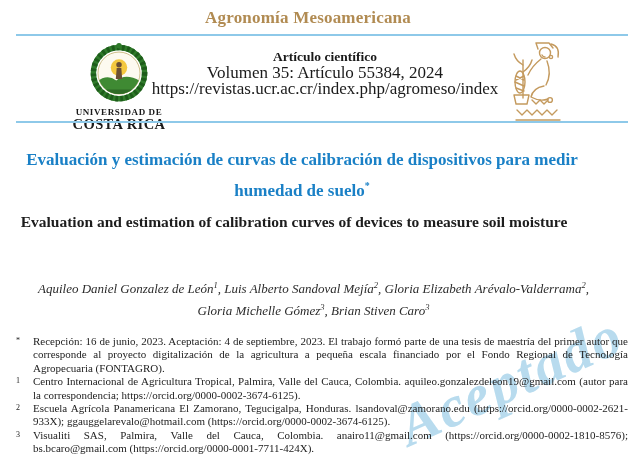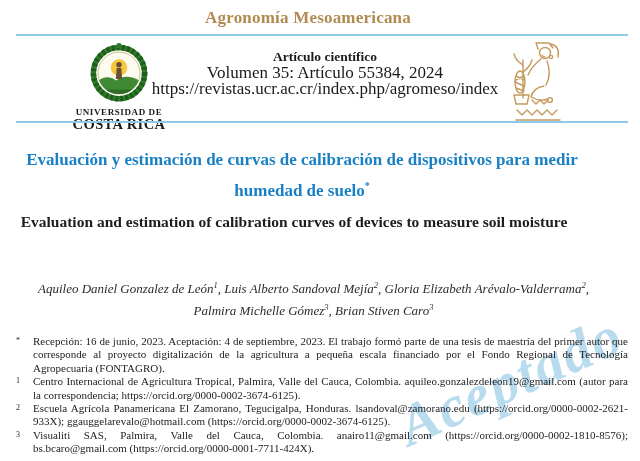--- a/index.html
+++ b/index.html
@@ -135,21 +135,21 @@
     </div>
 
     <div class="rule rule-bottom"></div>
 
     <div class="title-es">
       <span class="inner"><span>Evaluación y estimación de curvas de calibración de dispositivos para medir humedad de suelo</span><sup>*</sup></span>
     </div>
 
     <div class="title-en">Evaluation and estimation of calibration curves of devices to measure soil moisture</div>
 
-    <div class="authors" id="authors"><span>Aquileo Daniel Gonzalez de León</span><sup>1</sup>, <span>Luis Alberto Sandoval Mejía</span><sup>2</sup>, <span>Gloria Elizabeth Arévalo-Valderrama</span><sup>2</sup>,<br><span>Palmira Michelle Gómez</span><sup>3</sup>, <span>Brian Stiven Caro</span><sup>3</sup></div>
+    <div class="authors" id="authors"><span>Aquileo Daniel Gonzalez de León</span><sup>1</sup>, <span>Luis Alberto Sandoval Mejía</span><sup>2</sup>, <span>Gloria Elizabeth Arévalo-Valderrama</span><sup>2</sup>,<br><span>Gloria Michelle Gómez</span><sup>3</sup>, <span>Brian Stiven Caro</span><sup>3</sup></div>
 
     <div class="footnotes" id="footnotes">
   <div class="footnote">
     <span class="fn-marker">*</span>
     <span class="fn-text">Recepción: 16 de junio, 2023. Aceptación: 4 de septiembre, 2023. El trabajo formó parte de una tesis de maestría del primer autor que corresponde al proyecto digitalización de la agricultura a pequeña escala financiado por el Fondo Regional de Tecnología Agropecuaria (FONTAGRO).</span>
   </div>
 
   <div class="footnote">
     <span class="fn-marker">1</span>
     <span class="fn-text">Centro Internacional de Agricultura Tropical, Palmira, Valle del Cauca, Colombia. aquileo.gonzalezdeleon19@gmail.com (autor para la correspondencia; https://orcid.org/0000-0002-3674-6125).</span>

